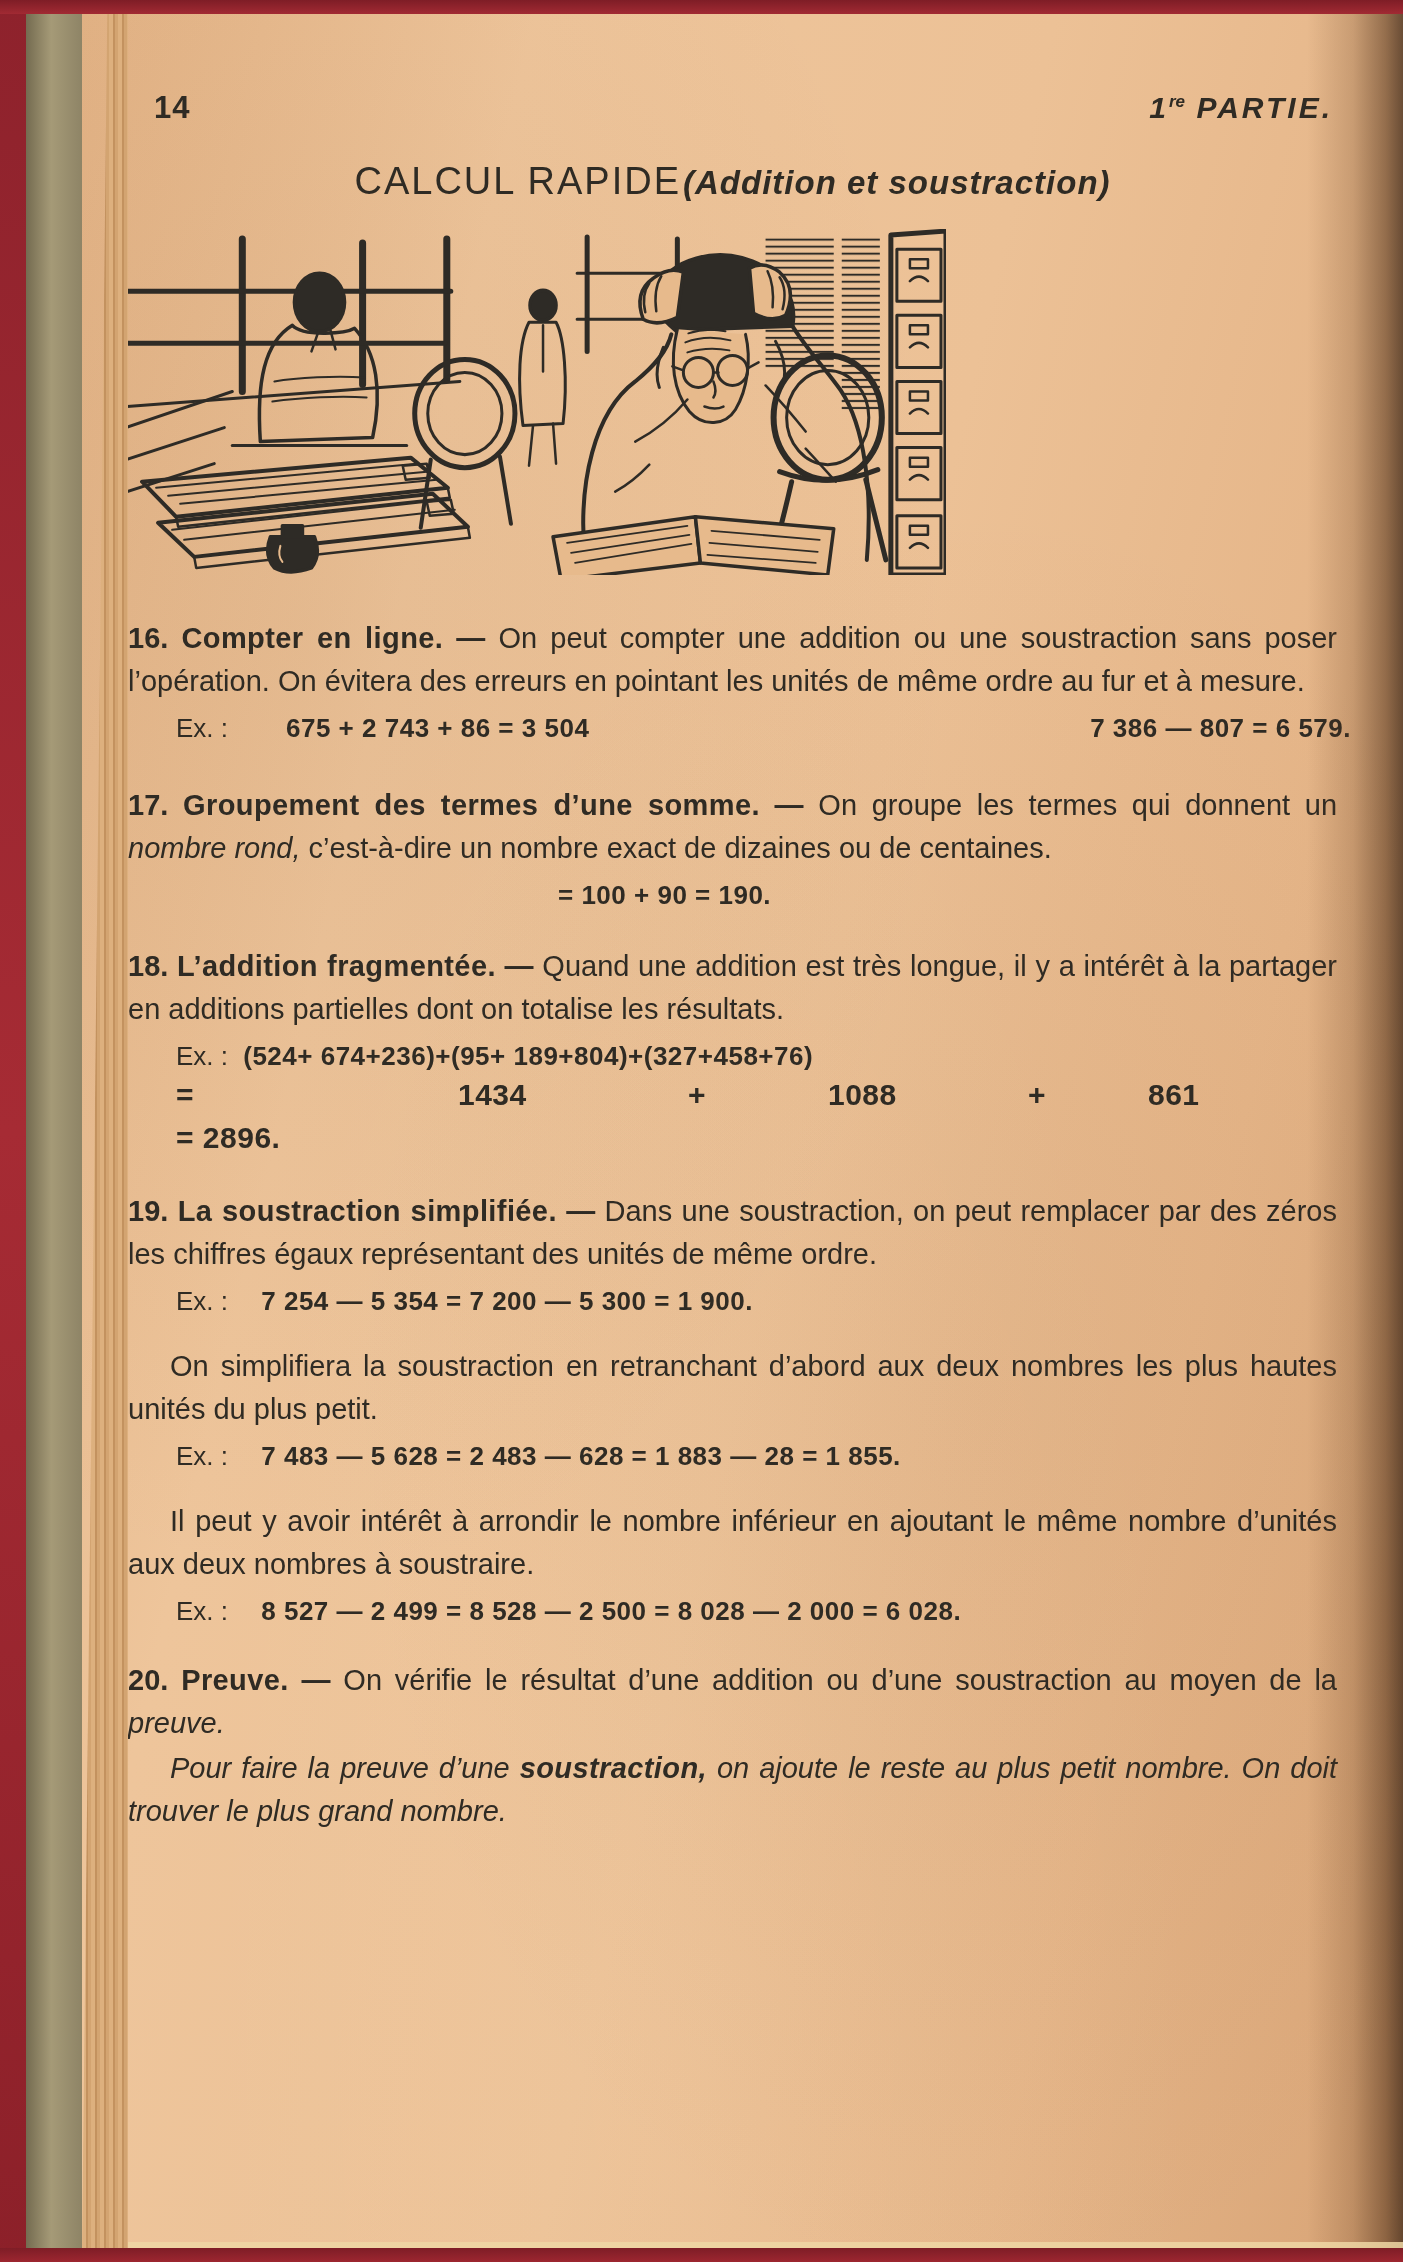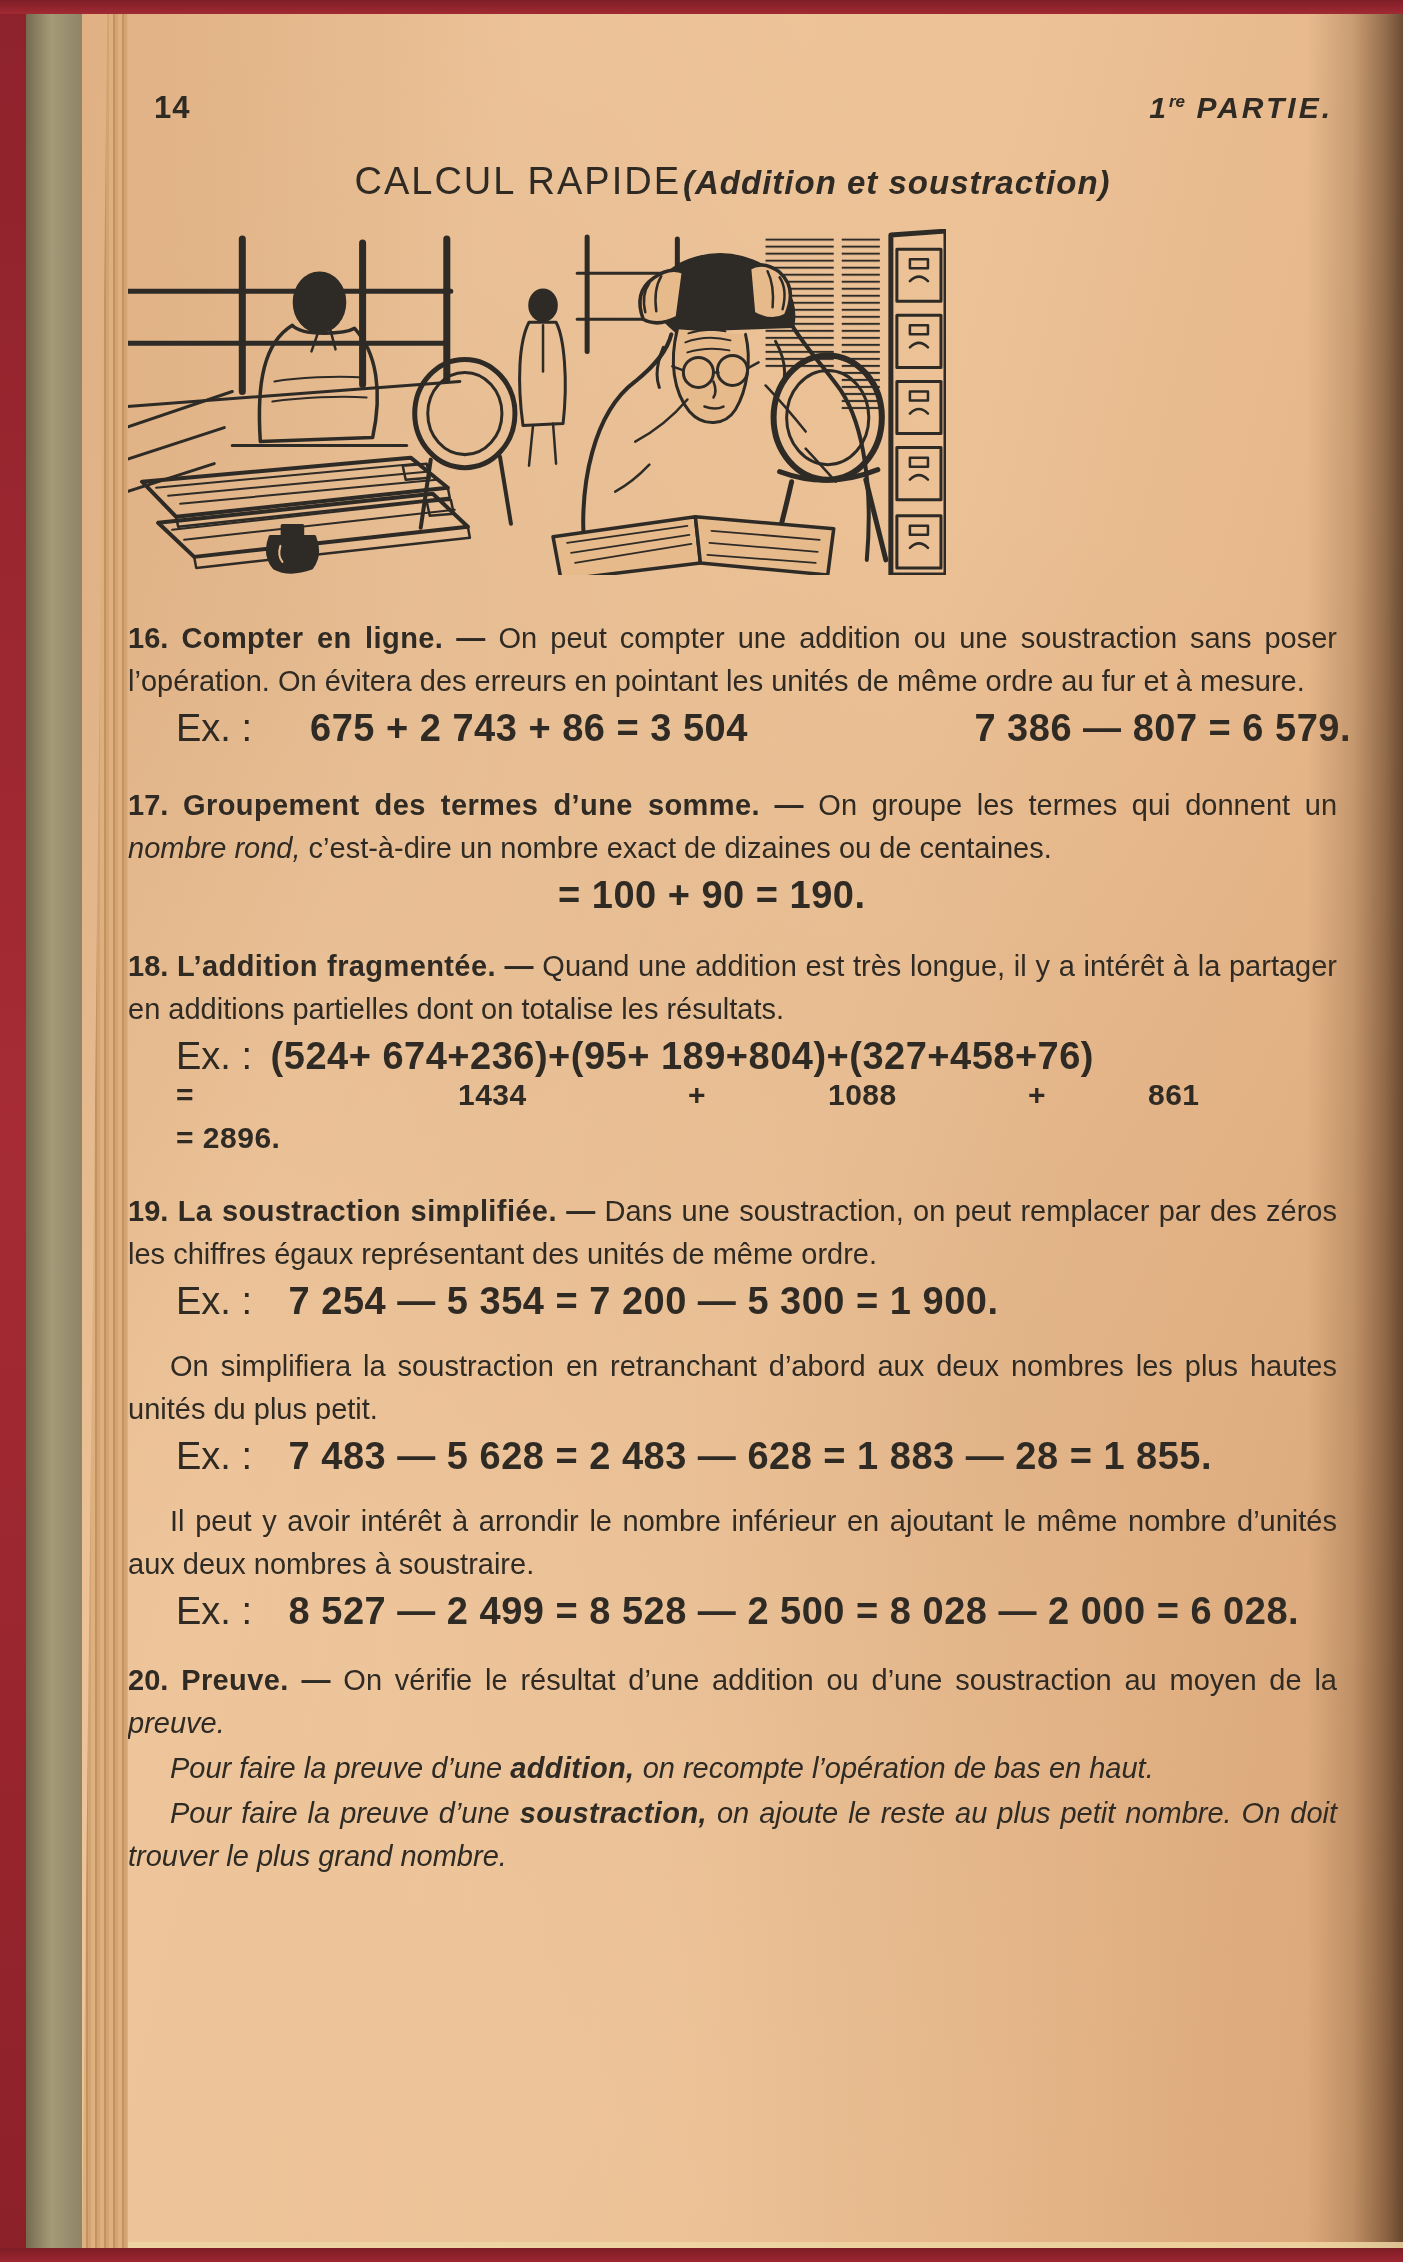--- a/index.html
+++ b/index.html
@@ -39,21 +39,21 @@
 
   .para{font-size:29px;line-height:43px;text-align:justify;margin:0;}
   .para.sec{margin-top:34px;}
   .para.follow{margin-top:22px;}
   .secnum{font-weight:600;}
   .hd{font-weight:800;letter-spacing:.4px;}
   .dash{font-weight:600;}
   .ital{font-style:italic;}
   .bi{font-weight:800;font-style:italic;letter-spacing:.4px;}
 
-  .ex{font-size:38px;line-height:43px;margin-top:4px;padding-left:48px;}
+  .ex{font-size:26px;line-height:43px;margin-top:4px;padding-left:48px;}
   .exlabel{font-weight:400;margin-right:26px;}
   .exval{font-weight:700;letter-spacing:.5px;}
   .ex16{display:flex;align-items:baseline;}
   .ex16 .v1{margin-left:32px;}
   .ex16 .v2{margin-left:auto;margin-right:-14px;}
   .ex-cont{padding-left:430px;}
   .ex18-l1{padding-left:48px;}
   .ex18-l1 .exlabel{margin-right:8px;}
   .exrow{position:relative;height:43px;font-size:30px;font-weight:700;letter-spacing:.5px;}
   .exrow span{position:absolute;top:0;}
@@ -265,20 +265,17 @@
       <span class="exval">8 527 — 2 499 = 8 528 — 2 500 = 8 028 — 2 000 = 6 028.</span>
     </div>
 
     <p class="para sec" style="margin-top:26px;">
       <span class="secnum">20.</span>
       <span class="hd">Preuve.</span>
       <span class="dash">—</span>
       <span>On vérifie le résultat d’une addition ou d’une soustraction au moyen de la </span><span class="ital">preuve.</span>
     </p>
     <p class="para ital" style="text-indent:42px;margin-top:2px;">
-      <span>Pour faire la preuve d’une </span><span class="bi">addition,</span><span> on recompte l’opération de bas en haut.</span>
-    </p>
-    <p class="para ital" style="text-indent:42px;margin-top:2px;">
       <span>Pour faire la preuve d’une </span><span class="bi">soustraction,</span><span> on ajoute le reste au plus petit nombre. On doit trouver le plus grand nombre.</span>
     </p>
 
   </div>
 </div>
 
 </body></html>

